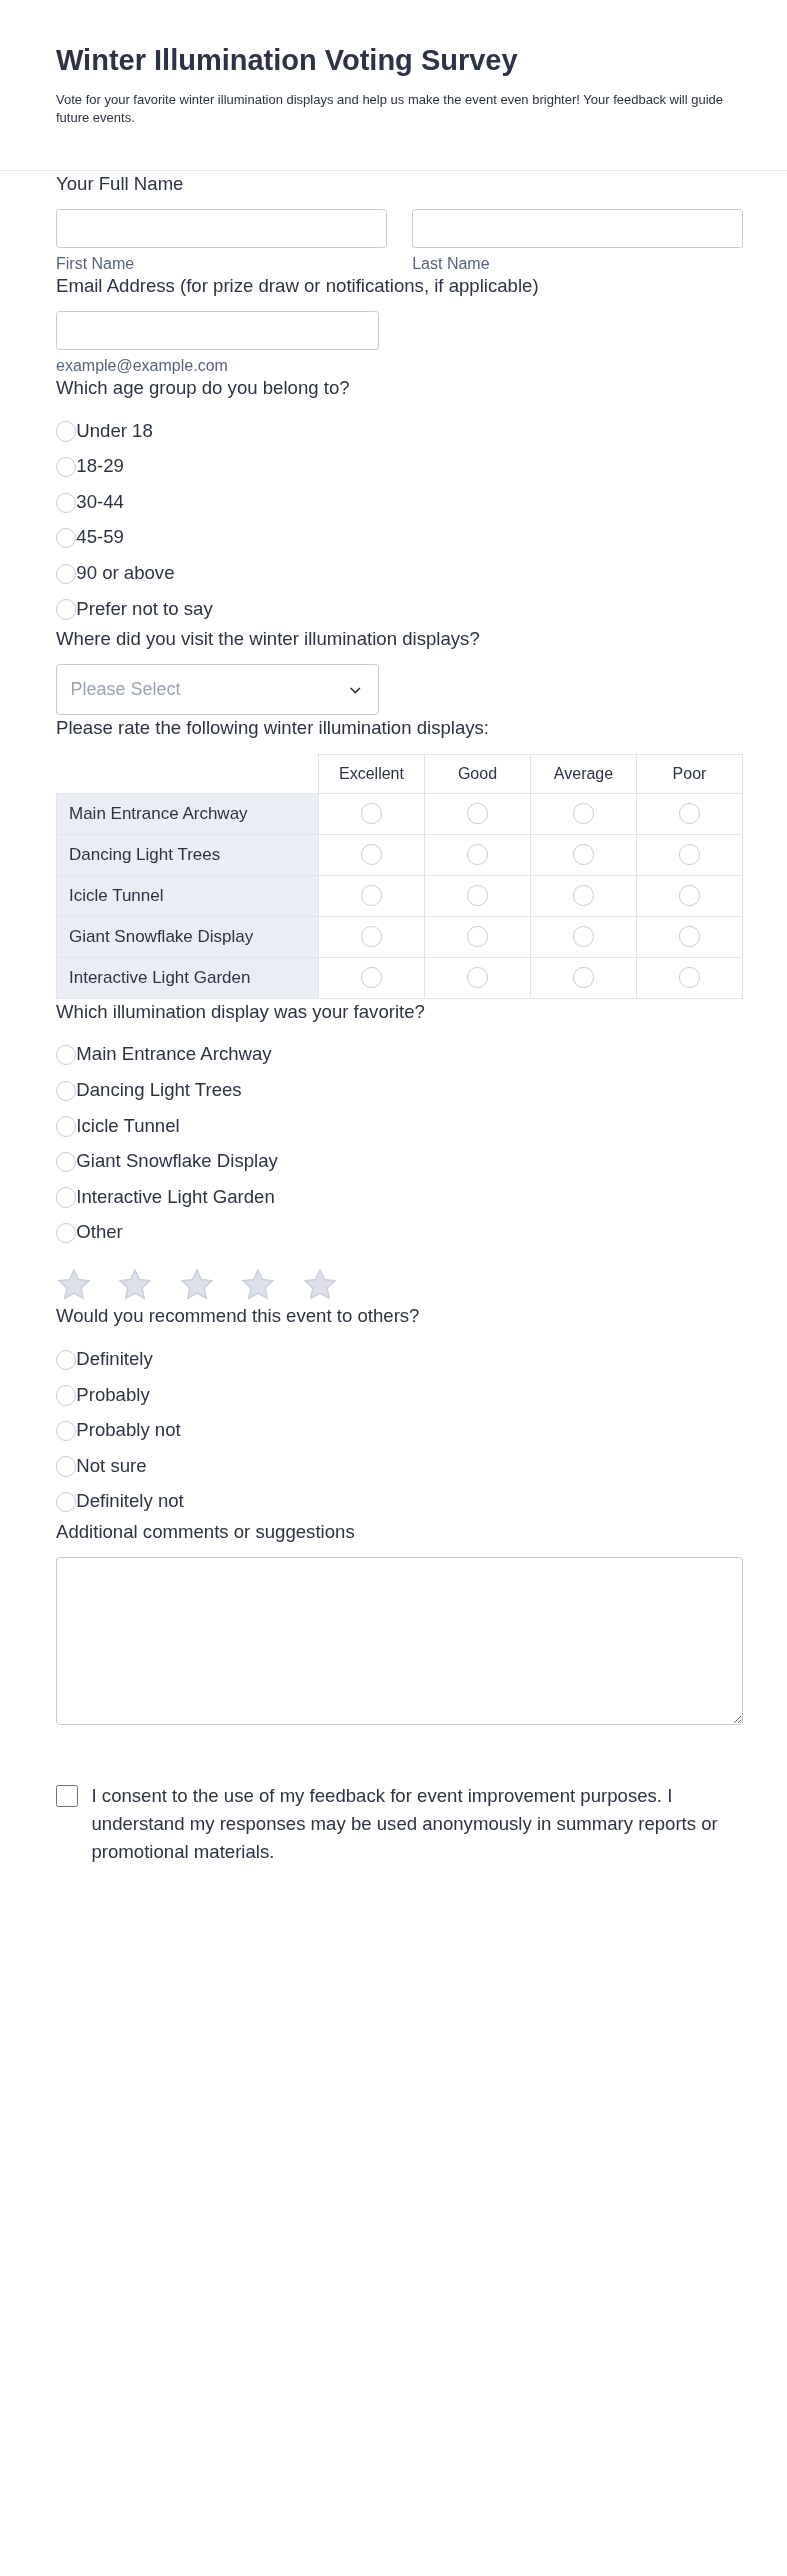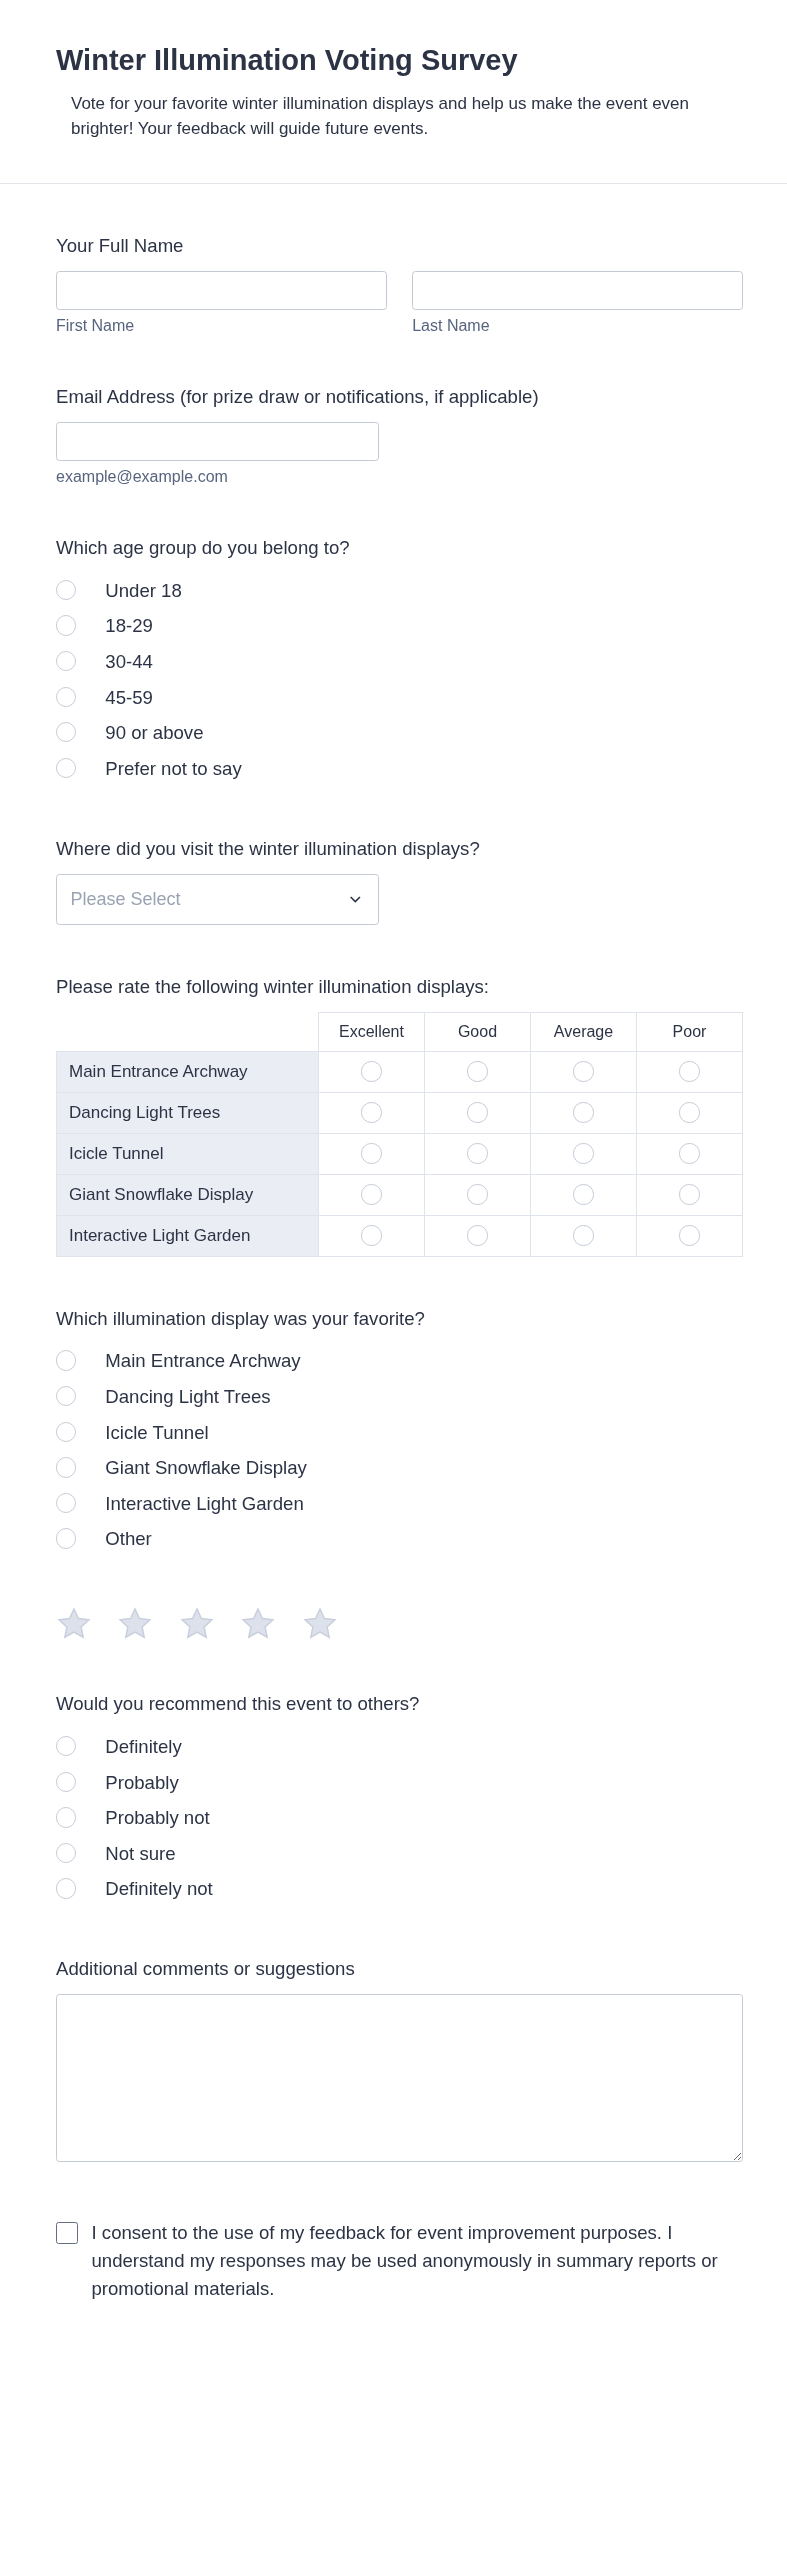--- a/index.html
+++ b/index.html
@@ -23,32 +23,32 @@
     padding:44px 51px 51px 56px;
   }
   .content{width:687px;}
   h1.form-title{
     font-size:29px;
     font-weight:700;
     margin:0 0 13.5px 0;
     color:var(--text-dark);
   }
   .form-subtitle{
-    font-size:17px;
+    font-size:13px;
     line-height:1.45;
-    margin:15px;
+    margin:0;
     max-width:677px;
     color:var(--text-dark);
   }
   hr.divider{
     border:none;
     border-top:0.8px solid #e3e5ea;
     margin:42px -51px 0 -56px;
   }
-  .question{margin-top:49px;}
+  .question{}
   .q-label{
     display:block;
     font-size:18.6px;
     font-weight:500;
     color:var(--text-dark);
     line-height:1.4;
     margin-bottom:12px;
     max-width:687px;
   }
   .name-row{display:flex; gap:25.4px;justify-content:flex-end;}
@@ -67,22 +67,22 @@
   }
   .half{width:323px;}
   .sublabel{
     font-size:16px;
     color:var(--sub);
     margin-top:6.8px;
   }
   .radio-group{display:block;}
   .radio-option{
     display:flex;
-    align-items:flex-start;
-    gap:29px;
+    align-items:flex-end;
+    gap:0;
     padding:6.8px 0;
     cursor:pointer;
   }
   .radio-circle{
     width:20.3px;
     height:20.3px;
     min-width:20.3px;
     border:1.7px solid #c6ccd8;
     border-radius:50%;
     background:#fff;

